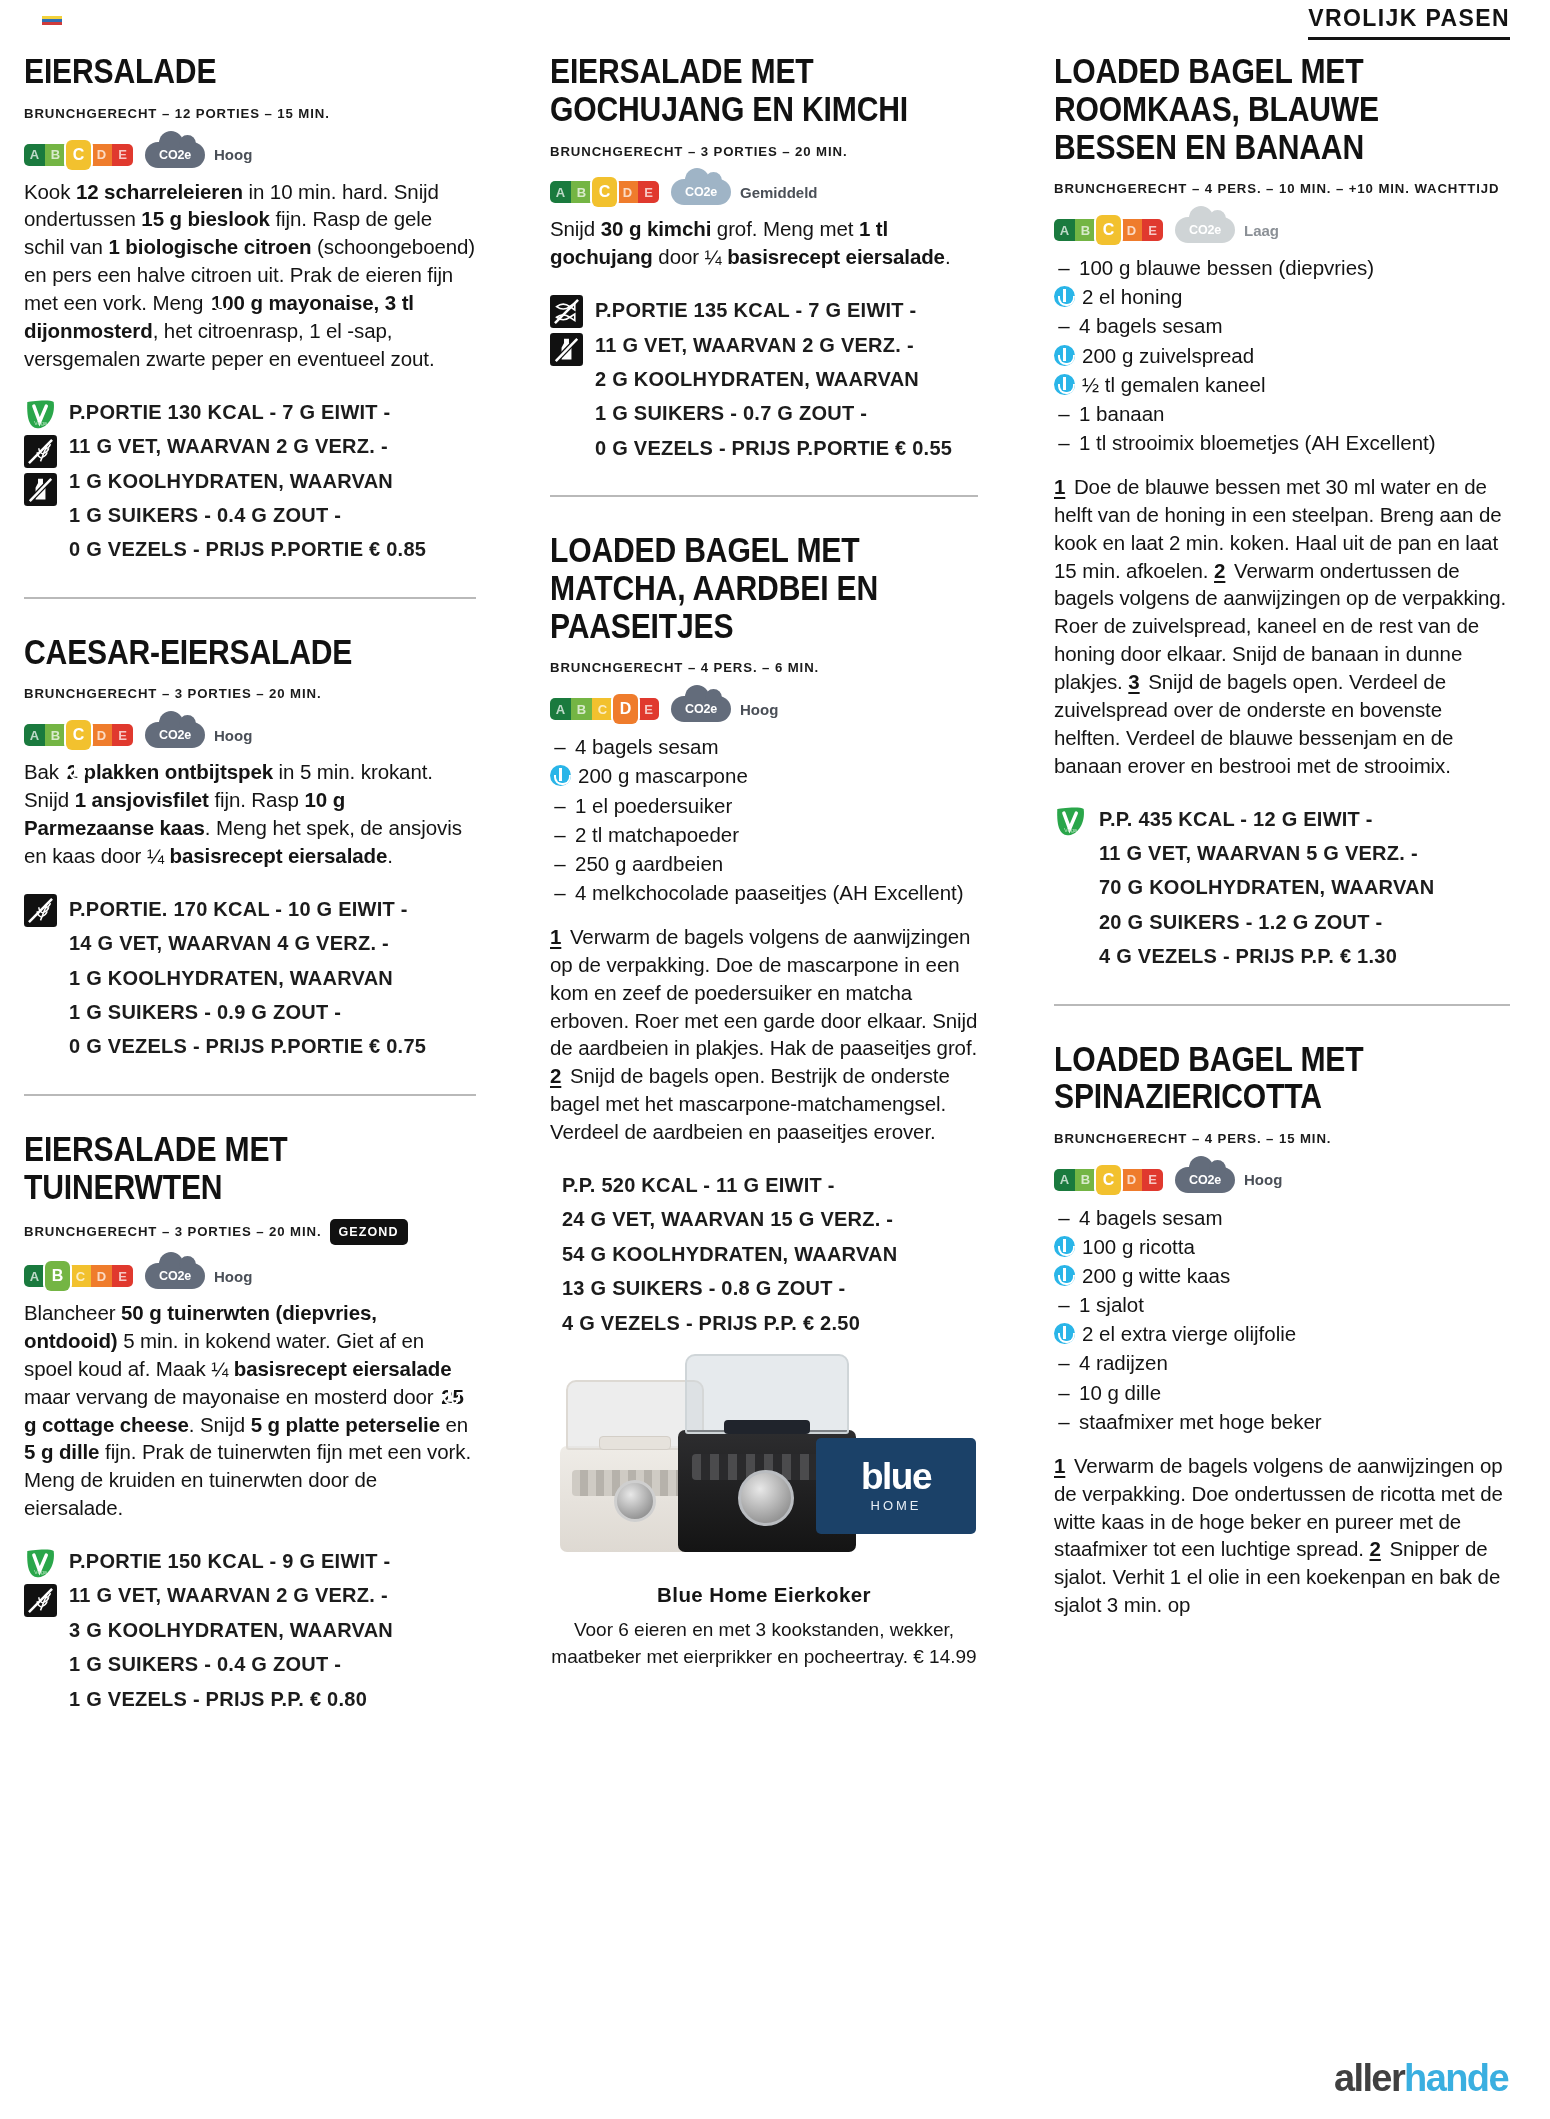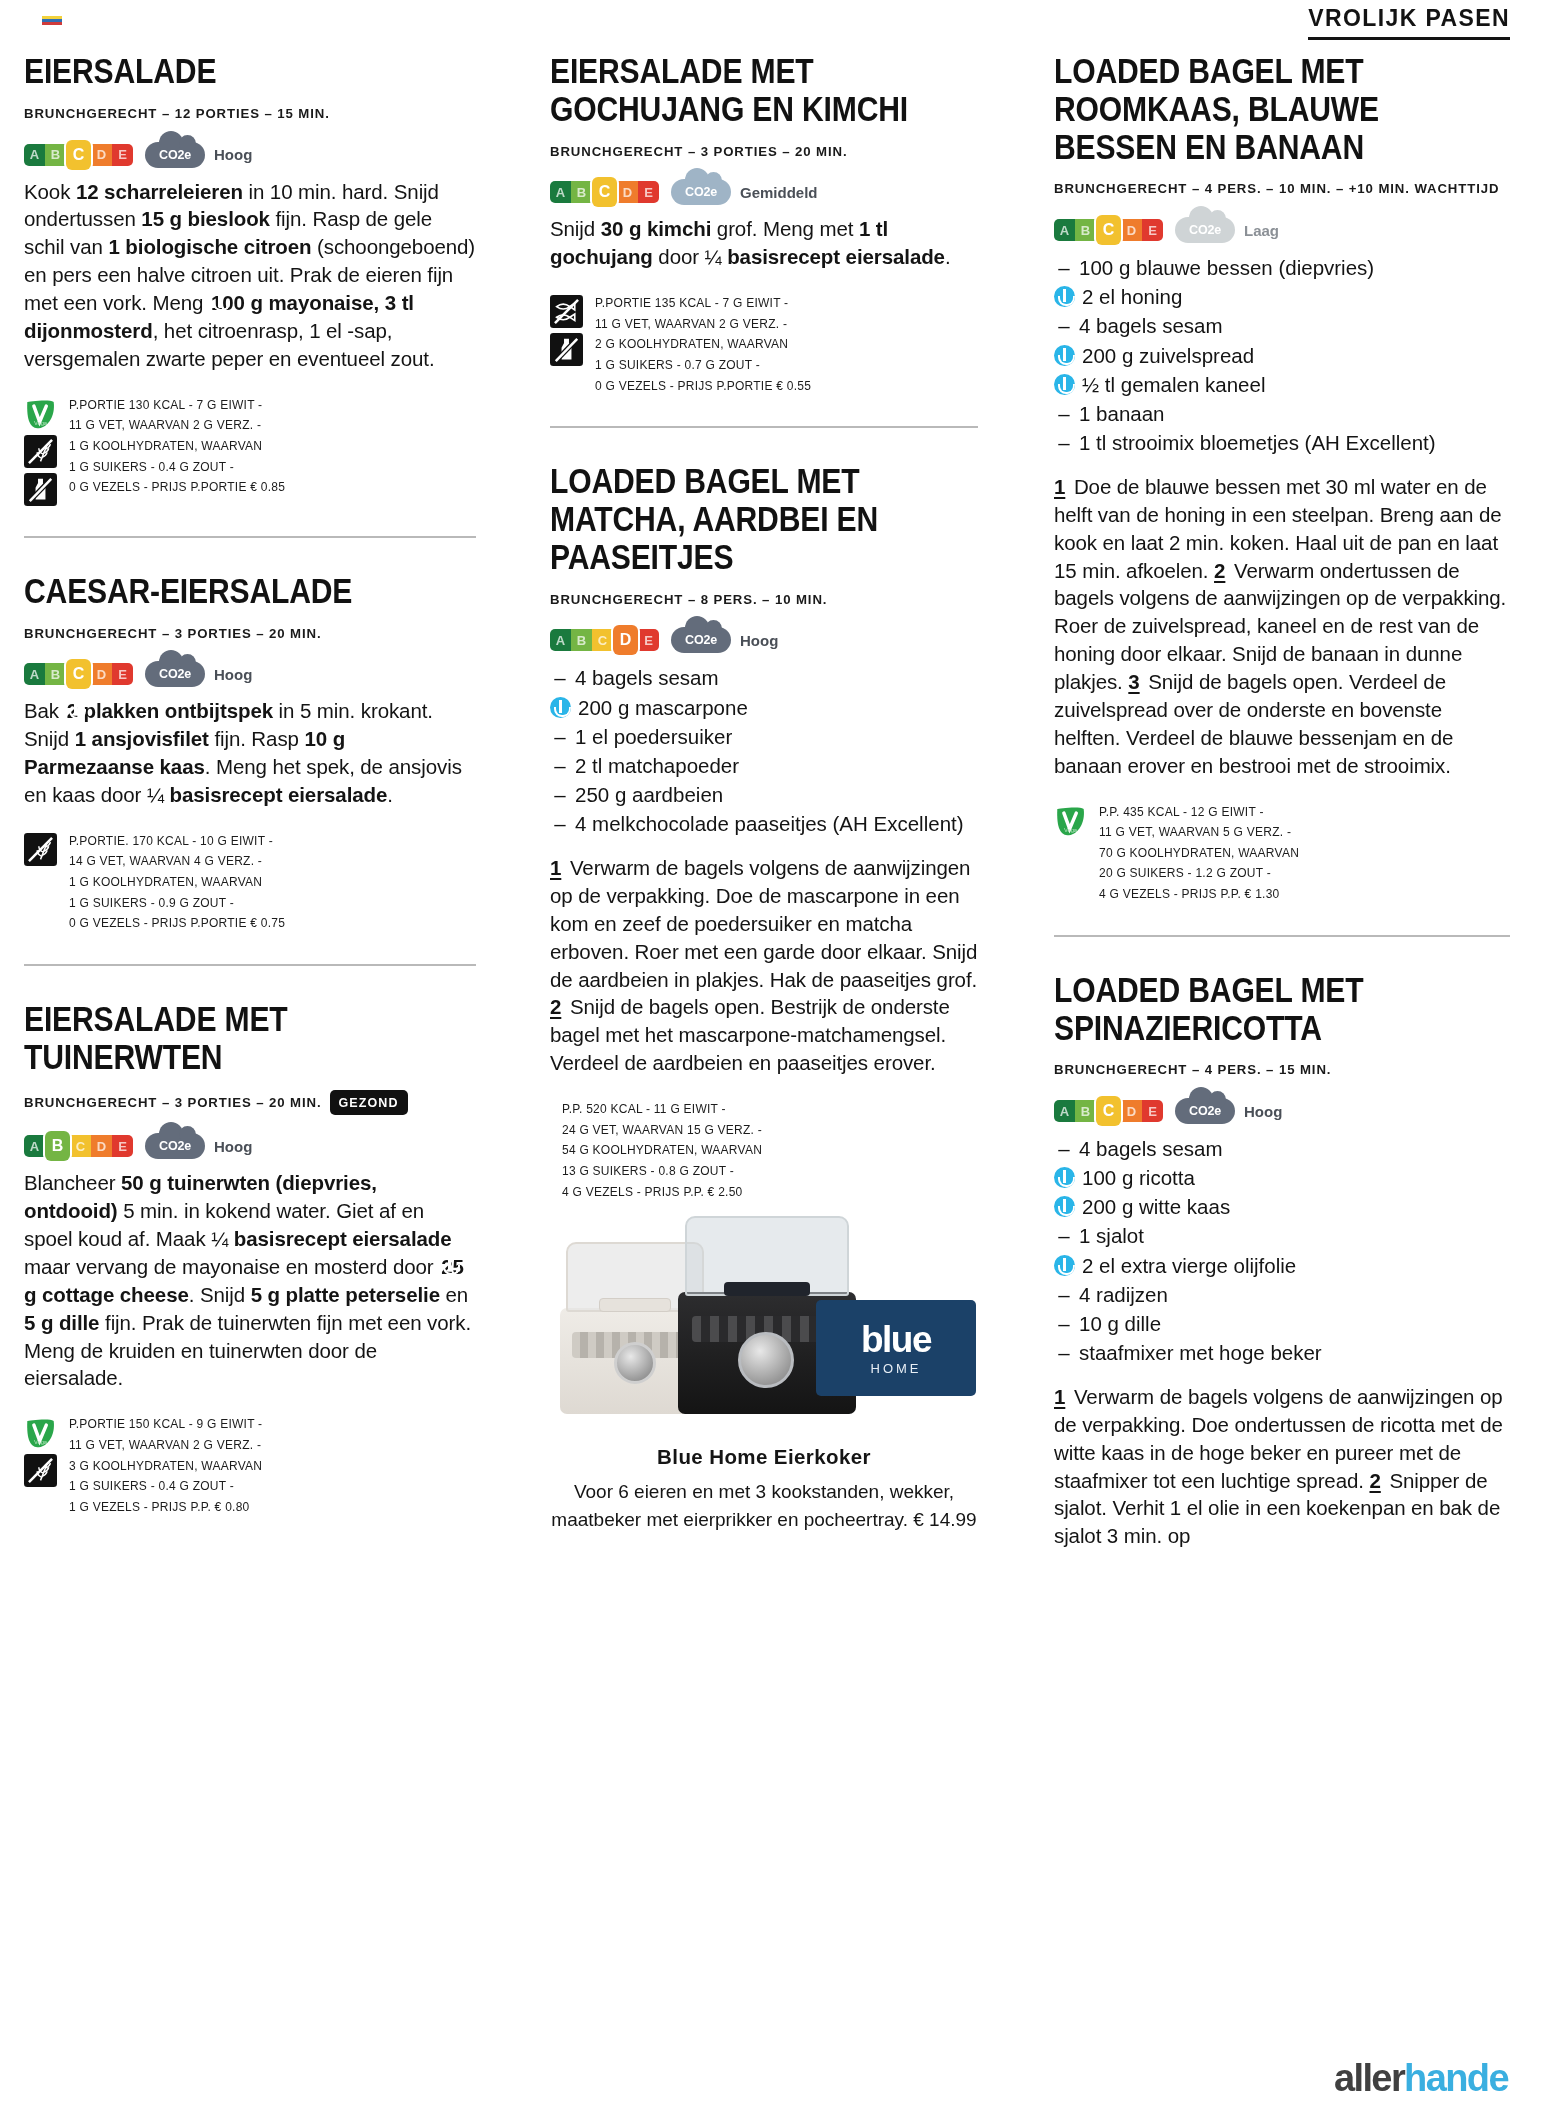--- a/index.html
+++ b/index.html
@@ -233,22 +233,22 @@
     margin-top: 22px;
   }
   .nf-icons {
     display: flex;
     flex-direction: column;
     gap: 5px;
     flex: none;
     padding-top: 2px;
   }
   .nf-text {
-    font-weight: 400;
-    font-size: 12px;
+    font-weight: 700;
+    font-size: 20px;
     line-height: 1.72;
     letter-spacing: 0.25px;
     color: #1c1c1c;
   }
   .ico { width: 33px; height: 33px; flex: none; }
 
   
   .advert { margin-top: 40px; }
   .advert-img {
     position: relative;
@@ -565,21 +565,21 @@
               <div>0 G VEZELS - PRIJS P.PORTIE € 0.55</div>
             </div>
         </div>
       </div>
 
       <hr class="rule">
 
       <div class="recipe">
         <h2 class="title">LOADED BAGEL MET MATCHA, AARDBEI EN PAASEITJES</h2>
         <div class="meta">
-          <span class="metatext">BRUNCHGERECHT – 8 PERS. – 10 MIN.</span>
+          <span class="metatext">BRUNCHGERECHT – 4 PERS. – 6 MIN.</span>
         </div>
         <div class="scorerow">
           <div class="nutri">
               <span class="n0">A</span>
               <span class="n1">B</span>
               <span class="n2">C</span>
               <span class="n3 active">D</span>
               <span class="n4">E</span>
             </div>
           <div class="co2">

